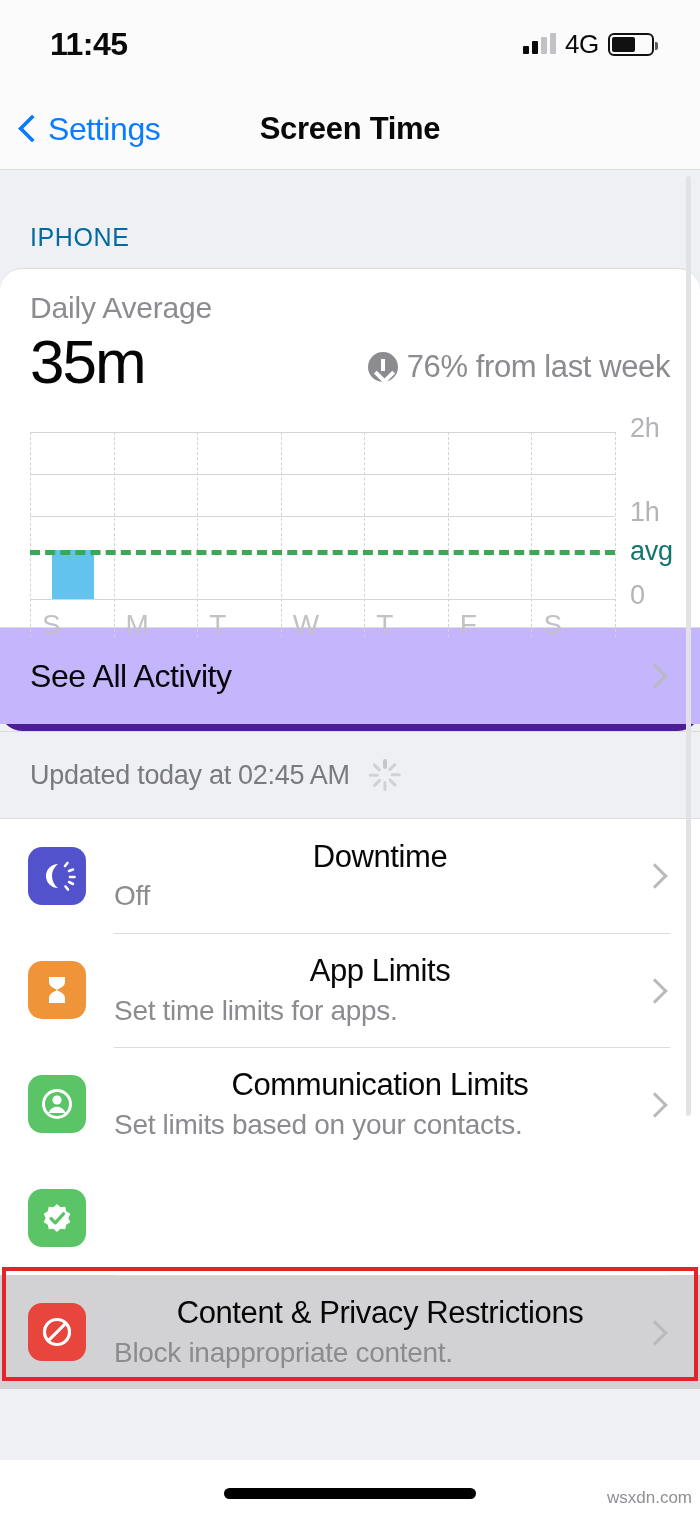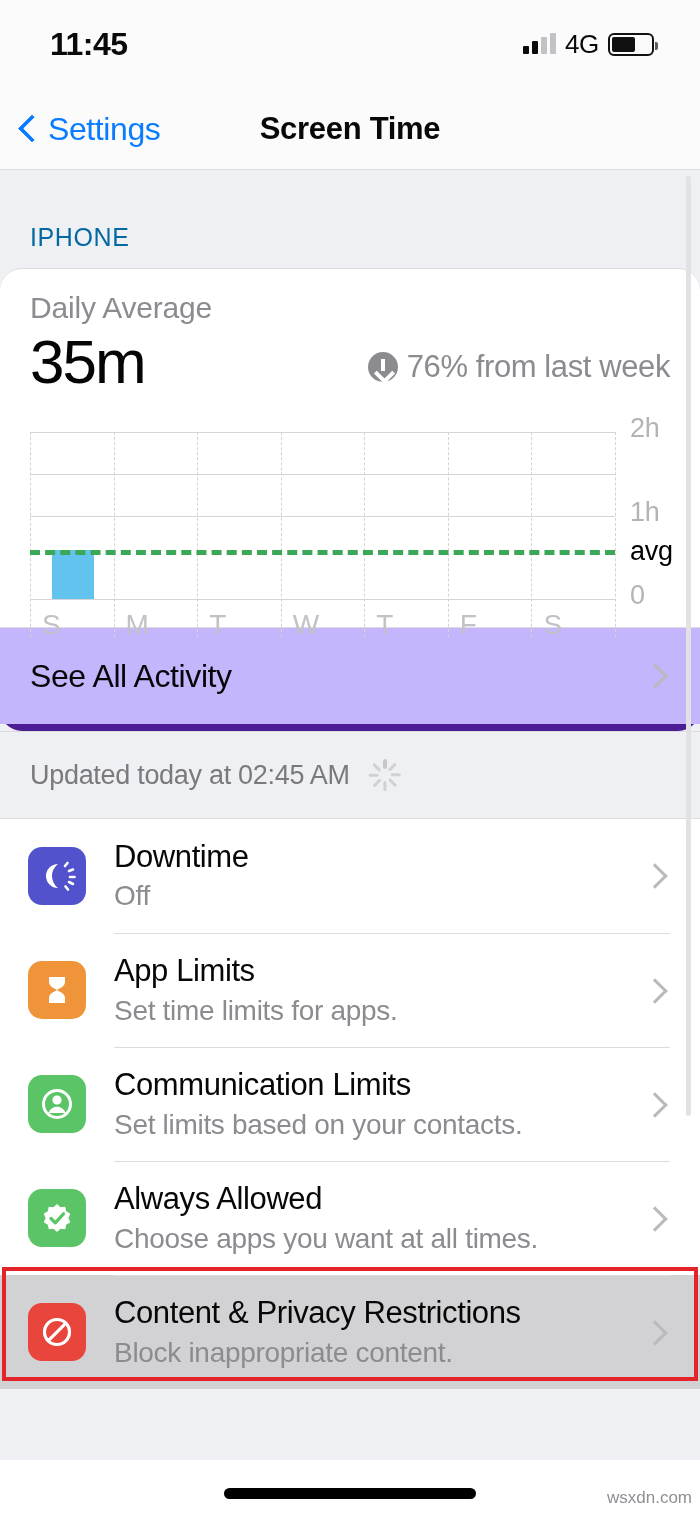--- a/index.html
+++ b/index.html
@@ -258,21 +258,21 @@
     width: 585px;
     height: 0;
     border-top: 5px dashed #3aa856;
   }
   .ytick {
     position: absolute;
     font-size: 27px;
     color: #b4b4b8;
     letter-spacing: -0.3px;
   }
-  .ytick.avg-tick { color: #000000; }
+  .ytick.avg-tick { color: #0f766e; }
   .xtick {
     position: absolute;
     font-size: 28px;
     color: #c2c2c6;
     letter-spacing: -0.2px;
   }
 
   
   .see-all {
     height: 96px;
@@ -360,20 +360,21 @@
     display: flex;
     align-items: center;
     justify-content: center;
   }
   .row-texts { flex: 1; }
   .row-title {
     font-size: 31px;
     color: #070707;
     letter-spacing: -0.4px;
     line-height: 1.25;
+    text-align: center;
   }
   .row-sub {
     font-size: 28px;
     color: #8b8b90;
     letter-spacing: -0.3px;
     line-height: 1.3;
     margin-top: 2px;
   }
 
   .row.highlighted { background: #d2d2d4; }
@@ -579,27 +580,20 @@
           <span class="chev-right"></span>
         </div>
       </div>
       <div class="row">
         <div class="icon-box" style="background: rgb(90, 196, 102);">
           <svg xmlns="http://www.w3.org/2000/svg" width="42" height="42" viewBox="0 0 42 42">
             <polygon points="21.00,7.00 24.52,10.16 29.23,9.67 30.22,14.30 34.31,16.67 32.40,21.00 34.31,25.33 30.22,27.70 29.23,32.33 24.52,31.84 21.00,35.00 17.48,31.84 12.77,32.33 11.78,27.70 7.69,25.33 9.60,21.00 7.69,16.67 11.78,14.30 12.77,9.67 17.48,10.16" fill="#fff"></polygon>
             <path d="M15 21.5 L19.3 25.8 L27.5 16.8" fill="none" stroke="#5ac466" stroke-width="3.2" stroke-linecap="round" stroke-linejoin="round"></path>
           </svg>
         </div>
-        <div class="row-inner">
-          <div class="row-texts">
-            <div class="row-title">Always Allowed</div>
-            <div class="row-sub">Choose apps you want at all times.</div>
-          </div>
-          <span class="chev-right"></span>
-        </div>
       </div>
       <div class="row highlighted">
         <div class="icon-box" style="background: rgb(232, 69, 60);">
           <svg xmlns="http://www.w3.org/2000/svg" width="42" height="42" viewBox="0 0 42 42">
             <circle cx="21" cy="21" r="12.5" fill="none" stroke="#fff" stroke-width="3.2"></circle>
             <line x1="12.6" y1="29.4" x2="29.4" y2="12.6" stroke="#fff" stroke-width="3.2" stroke-linecap="round"></line>
           </svg>
         </div>
         <div class="row-inner">
           <div class="row-texts">

